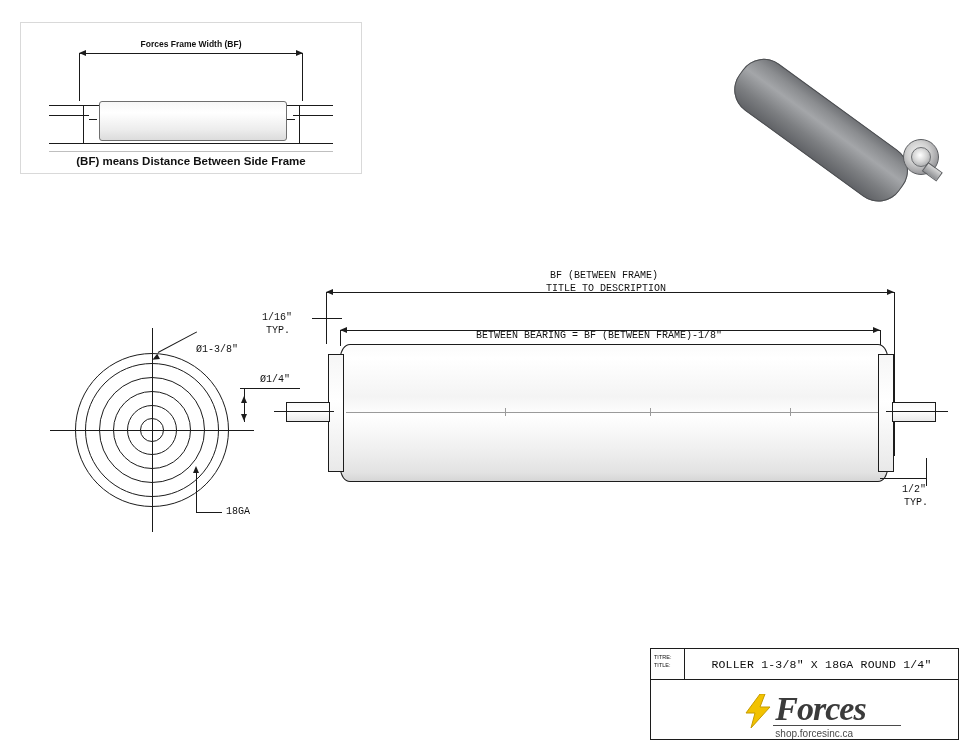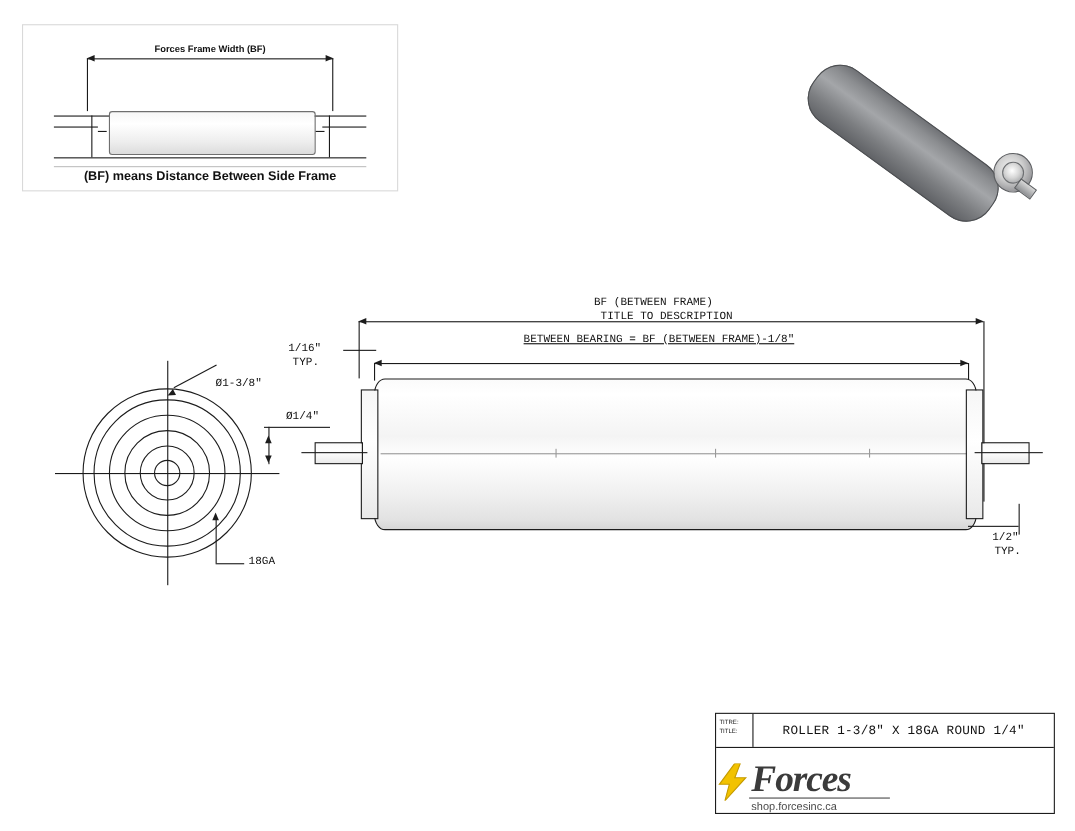--- a/index.html
+++ b/index.html
@@ -184,21 +184,21 @@
     font-family: "Liberation Mono", monospace;
     font-size: 11.5px;
     color: #111;
     letter-spacing: .2px;
   }
   #logo {
     position: absolute;
     left: 0; right: 0; top: 30px; bottom: 0;
     display: flex;
     align-items: center;
-    justify-content: flex-start;
+    justify-content: center;
   }
   #logo-inner { position: relative; display: flex; align-items: center; }
   #bolt {
     width: 30px; height: 34px;
     margin-right: 2px;
     position: relative;
     top: 2px;
   }
   #logo-word {
     font-family: "Liberation Serif", serif;
@@ -305,29 +305,29 @@
   <div class="arrowU" style="left:193px; top:466px;"></div>
   <div class="lbl dimtext" style="left:226px; top:506px;">18GA</div>
 
   <div id="main">
 
     <div class="ln hline" style="left:76px; top:30px; width:568px;"></div>
     <div class="arrowL" style="left:76px; top:27px;"></div>
     <div class="arrowR" style="left:637px; top:27px;"></div>
     <div class="ln vline" style="left:76px; top:30px; height:52px;"></div>
     <div class="ln vline" style="left:644px; top:30px; height:164px;"></div>
-    <div class="lbl dimtext" style="left:290px; top:8px; text-align:right;">BF (BETWEEN FRAME)</div>
+    <div class="lbl dimtext" style="left:300px; top:8px; text-align:right;">BF (BETWEEN FRAME)</div>
     <div class="lbl dimtext" style="left:296px; top:21px; text-align:center;">TITLE TO DESCRIPTION</div>
 
     <div class="ln hline" style="left:90px; top:68px; width:540px;"></div>
     <div class="arrowL" style="left:90px; top:65px;"></div>
     <div class="arrowR" style="left:623px; top:65px;"></div>
     <div class="ln vline" style="left:90px; top:68px; height:16px;"></div>
     <div class="ln vline" style="left:630px; top:68px; height:26px;"></div>
-    <div class="lbl dimtext" style="left:226px; top:42px;text-decoration:underline;">BETWEEN BEARING = BF (BETWEEN FRAME)-1/8"</div>
+    <div class="lbl dimtext" style="left:226px; top:68px;">BETWEEN BEARING = BF (BETWEEN FRAME)-1/8"</div>
 
     <div class="lbl dimtext" style="left:12px; top:50px;">1/16"</div>
     <div class="lbl dimtext" style="left:16px; top:63px;">TYP.</div>
     <div class="ln hline" style="left:62px; top:56px; width:30px;"></div>
 
     <div class="tube"></div>
 
     <div class="ln hline" style="left:96px; top:150px; width:534px; background:#9a9a9a;"></div>
     <div class="ln vline" style="left:255px; top:146px; height:8px; background:#9a9a9a;"></div>
     <div class="ln vline" style="left:400px; top:146px; height:8px; background:#9a9a9a;"></div>

